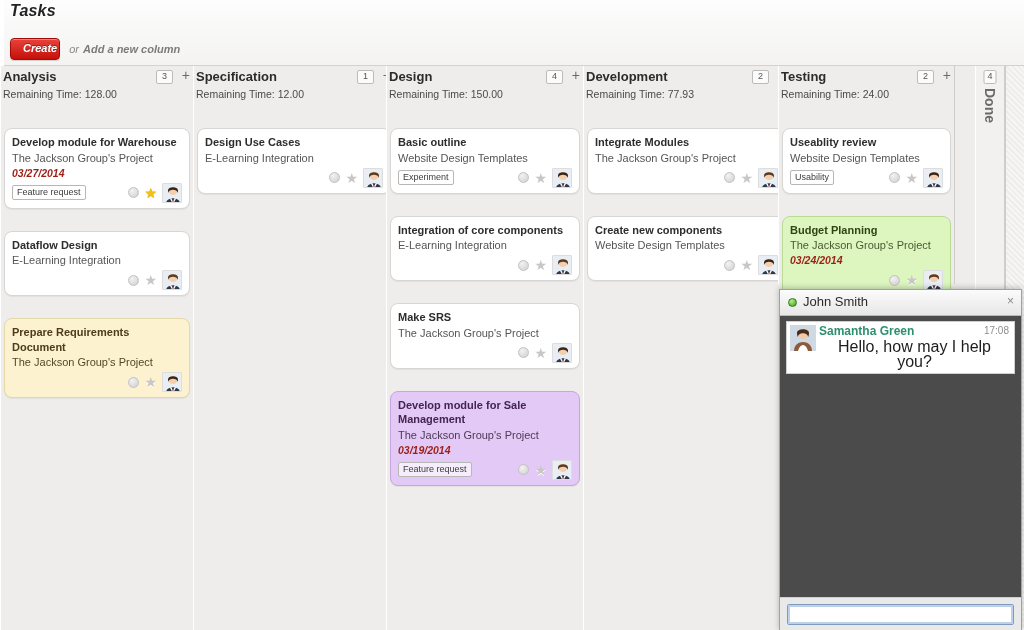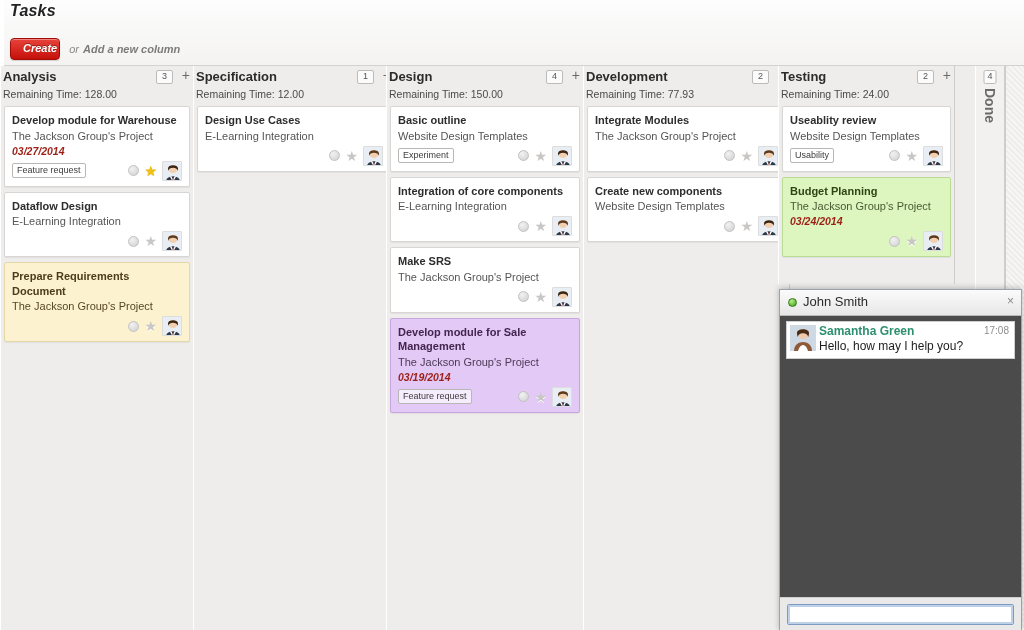--- a/index.html
+++ b/index.html
@@ -77,26 +77,27 @@
     font-size: 14px; color: #6a6a6a; cursor: pointer; line-height: 14px;
     font-weight: normal;
   }
   .col-body { padding: 0 3px; }
 
   
   .card {
     position: relative;
     background: #ffffff;
     border: 1px solid #d8d6d4;
-    border-radius: 2px;
+    border-radius: 8px;
     margin-bottom: 5px;
     padding: 6px 7px 4px 7px;
     box-sizing: border-box;
     box-shadow: 0 1px 1px rgba(0,0,0,.06);
     cursor: pointer;
+    margin-top: 22px;
   }
   .card.yellow { background: #fdf2cf; border-color: #e3d8a8; }
   .card.purple { background: #e3c9f5; border-color: #c7a6de; }
   .card.green  { background: #ddf6c0; border-color: #b9db94; }
 
   .card-title {
     font-size: 11px; font-weight: bold; color: #2d2d2d;
     line-height: 14.5px; margin-bottom: 1px;
   }
   .card.yellow .card-title, .card.purple .card-title, .card.green .card-title { color: #4a3c1c; }
@@ -215,21 +216,21 @@
     width: 26px; height: 26px; overflow: hidden; background: #dfe6ee;
   }
   .msg-sender {
     font-size: 12px; font-weight: bold; color: #2d8f6f;
     line-height: 15px;
   }
   .msg-time {
     position: absolute; right: 5px; top: 3px;
     font-size: 10px; color: #8e8e8e;
   }
-  .msg-text { font-size: 12px; color: #1d1d1d; line-height: 15px; }
+  .msg-text { font-size: 16px; color: #1d1d1d; line-height: 15px; text-align: center; }
   .chat-footer {
     position: relative; height: 34px; background: #e9e9e9;
     border-top: 1px solid #cfcfcf; padding: 6px 7px 0 7px; box-sizing: border-box;
   }
   .chat-input {
     width: 100%; height: 21px; box-sizing: border-box;
     border: 1px solid #7f9bbf; border-radius: 2px;
     outline: 2px solid #bcd0e8; outline-offset: -3px;
     background: #fff; font-size: 12px; padding: 1px 4px;
     font-family: "Liberation Sans", sans-serif;

